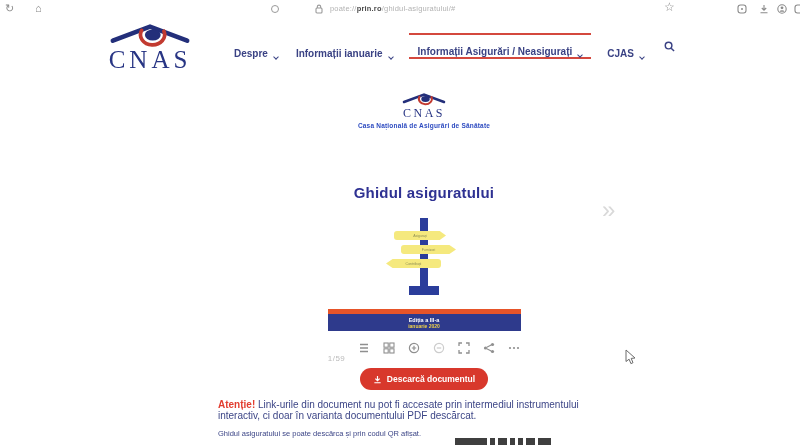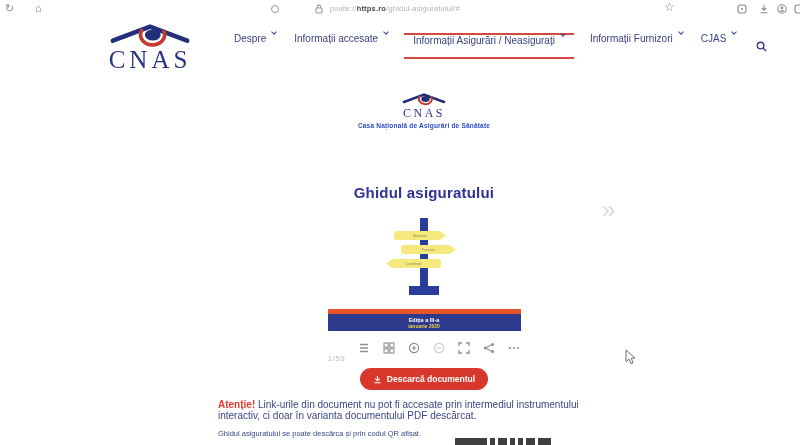--- a/index.html
+++ b/index.html
@@ -12,21 +12,21 @@
   .bicon { position:absolute; color:#8a8a8a; font-size:11px; line-height:11px; cursor:default; }
   .url-circle { position:absolute; left:271px; top:5px; width:8px; height:8px; border:1.2px solid #9a9a9a; border-radius:50%; }
   .url-text { position:absolute; left:330px; top:4px; font-size:7.5px; color:#b2b2b2; letter-spacing:.2px; white-space:nowrap; }
   .url-text .domain { color:#4a4a4a; font-weight:bold; }
   .bsvg { position:absolute; }
 
   
   .site-logo { position:absolute; left:104px; top:22px; width:92px; display:flex; flex-direction:column; align-items:center; }
   .site-logo .cnas { font-family:"Liberation Serif", serif; font-size:25px; line-height:24px; color:#283584; letter-spacing:4px; }
   .main-nav { position:absolute; left:232px; top:33px; height:26px; display:flex; align-items:center; gap:14px; }
-  .nav-item { display:flex; align-items:flex-start; height:26px; font-size:10px; font-weight:normal; color:#3a4284; white-space:nowrap; padding:0 2px; cursor:pointer; }
+  .nav-item { display:flex; align-items:flex-end; height:26px; font-size:10px; font-weight:bold; color:#3a4284; white-space:nowrap; padding:0 2px; cursor:pointer; }
   .nav-item.active { border-top:2px solid #d4483e; border-bottom:2px solid #d4483e; padding:0 9px; }
   .chev { width:4px; height:4px; border-right:1.4px solid #3a4284; border-bottom:1.4px solid #3a4284; transform:rotate(45deg); margin-left:6px; margin-top:-3px; }
 
   
   .doc-col { position:absolute; left:24px; top:0; width:800px; height:445px; }
   .row { position:absolute; left:0; right:0; display:flex; justify-content:center; }
 
   .doc-logo { top:92px; flex-direction:column; align-items:center; }
   .doc-logo .cnas { font-family:"Liberation Serif", serif; font-size:12px; line-height:12px; color:#283584; letter-spacing:2.5px; margin-top:1px; }
   .doc-logo .subtitle { font-size:6.5px; font-weight:bold; color:#2d4bc0; margin-top:3px; letter-spacing:.2px; }
@@ -79,21 +79,21 @@
     <span class="bicon" style="left:5px;top:3px;">↻</span>
     <span class="bicon" style="left:35px;top:3px;">⌂</span>
 
     <span class="url-circle"></span>
     <svg class="bsvg" style="left:315px;top:4px;" width="8" height="10" viewBox="0 0 8 10">
       <rect x="1" y="4" width="6" height="5" rx="1" fill="none" stroke="#9a9a9a" stroke-width="1.1"></rect>
       <path d="M2.3 4 V2.8 A1.7 1.7 0 0 1 5.7 2.8 V4" fill="none" stroke="#9a9a9a" stroke-width="1.1"></path>
     </svg>
 
     <div class="url-text">
-      <span>poate://</span><span class="domain">https.ro</span><span>/ghidul-asiguratului/#</span>
+      <span>poate://</span><span class="domain">prin.ro</span><span>/ghidul-asiguratului/#</span>
     </div>
 
     <span class="bicon" style="left:664px;top:2px;font-size:12px;">☆</span>
 
     <svg class="bsvg" style="left:737px;top:4px;" width="10" height="10" viewBox="0 0 10 10">
       <rect x="1" y="1" width="8" height="8" rx="2.5" fill="none" stroke="#8a8a8a" stroke-width="1.1"></rect>
       <circle cx="5" cy="5" r="1" fill="#8a8a8a"></circle>
     </svg>
     <svg class="bsvg" style="left:759px;top:4px;" width="10" height="10" viewBox="0 0 10 10">
       <path d="M5 1 V6 M2.8 4 L5 6.2 L7.2 4 M1.5 8.8 H8.5" fill="none" stroke="#8a8a8a" stroke-width="1.1"></path>
@@ -116,29 +116,25 @@
     </svg>
     <span class="cnas">CNAS</span>
   </div>
 
   <nav class="main-nav">
     <div class="nav-item">
       <span>Despre</span>
         <span class="chev"></span>
     </div>
     <div class="nav-item">
-      <span>Informații accesate</span>
+      <span>Informații ianuarie</span>
         <span class="chev"></span>
     </div>
     <div class="nav-item active">
       <span>Informații Asigurări / Neasigurați</span>
-        <span class="chev"></span>
-    </div>
-    <div class="nav-item">
-      <span>Informații Furnizori</span>
         <span class="chev"></span>
     </div>
     <div class="nav-item">
       <span>CJAS</span>
         <span class="chev"></span>
     </div>
     <svg width="11" height="11" viewBox="0 0 12 12" style="margin-left:4px;cursor:pointer;">
       <circle cx="5" cy="5" r="3.6" fill="none" stroke="#3a4284" stroke-width="1.6"></circle>
       <line x1="7.8" y1="7.8" x2="11" y2="11" stroke="#3a4284" stroke-width="1.6"></line>
     </svg>

